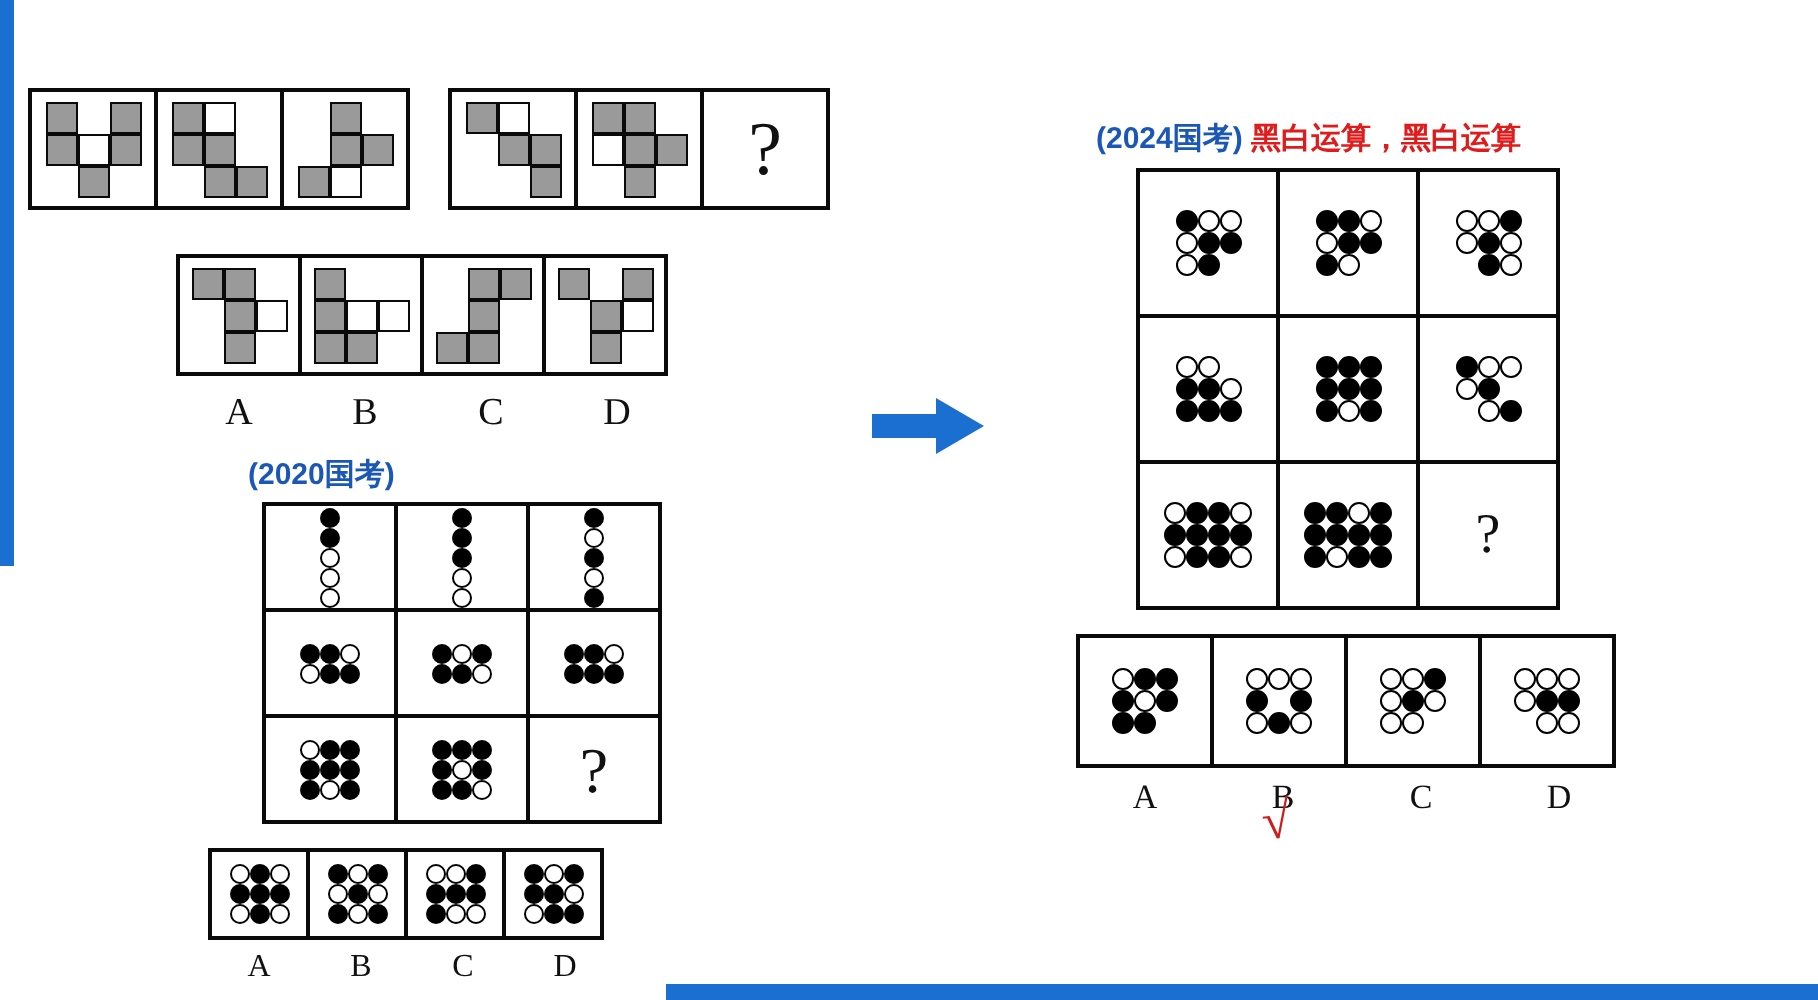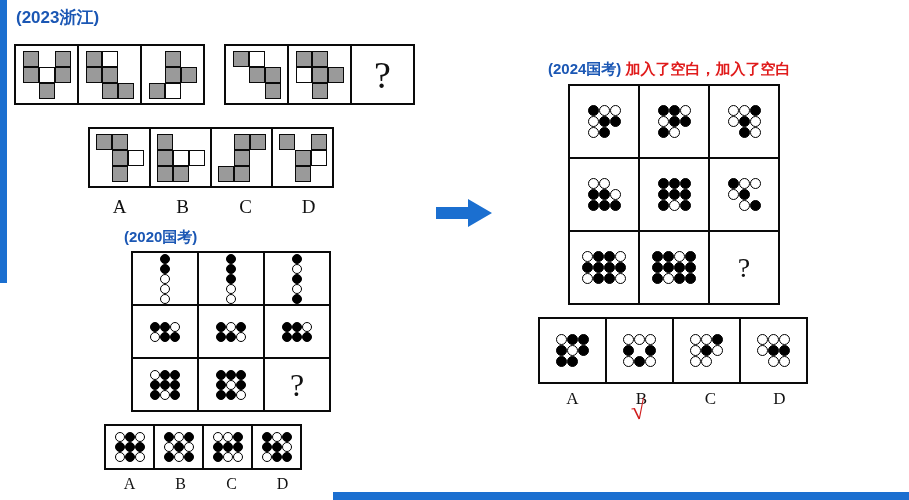--- a/index.html
+++ b/index.html
@@ -67,21 +67,20 @@
   .arrow{position:absolute;left:436px;top:198px;}
 </style>
 </head>
 <body>
 
 <div class="canvas">
 
   <div class="bar-left"></div>
   <div class="bar-bottom"></div>
 
-  <div class="sec-title t2023">(2023浙江)</div>
 
   <div class="boxrow" style="left:14px;top:44px;">
     <div class="box box65">
         <div class="pattern u16" style="grid-template-columns: repeat(3, var(--u)); grid-auto-rows: var(--u);">
           <span class="sq sq-g"></span>
           <span class="cell-empty"></span>
           <span class="sq sq-g"></span>
           <span class="sq sq-g"></span>
           <span class="sq sq-w"></span>
           <span class="sq sq-g"></span>
@@ -364,21 +363,21 @@
     <span>C</span>
     <span>D</span>
   </div>
 
   <svg class="arrow" width="56" height="30">
     <polygon points="0,9 32,9 32,1 56,15 32,29 32,21 0,21" fill="#1b6fd0"></polygon>
   </svg>
 
   <div class="sec-title t2024">
     <span>(2024国考)</span>
-    <span class="red">加入了空白，加入了空白</span>
+    <span class="red">黑白运算，黑白运算</span>
   </div>
 
   <div class="ogrid g2024">
     <div class="gcell">
         <div class="pattern u11" style="grid-template-columns: repeat(3, var(--u)); grid-auto-rows: var(--u);">
           <span class="ci ci-b"></span>
           <span class="ci ci-w"></span>
           <span class="ci ci-w"></span>
           <span class="ci ci-w"></span>
           <span class="ci ci-b"></span>

